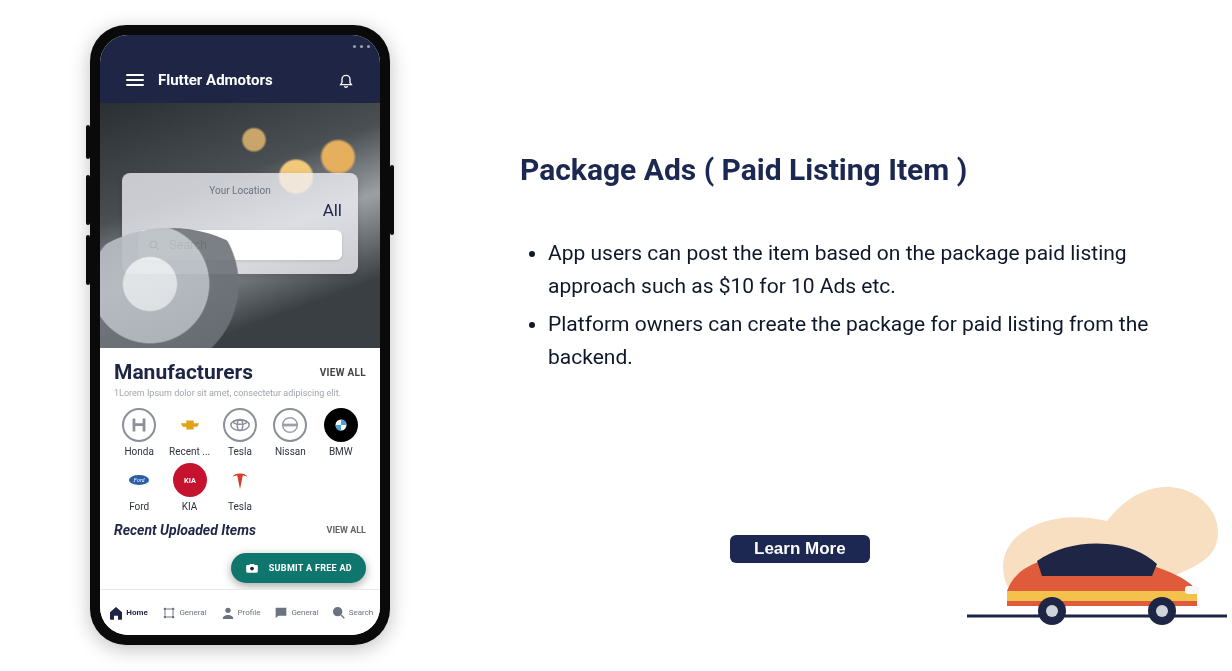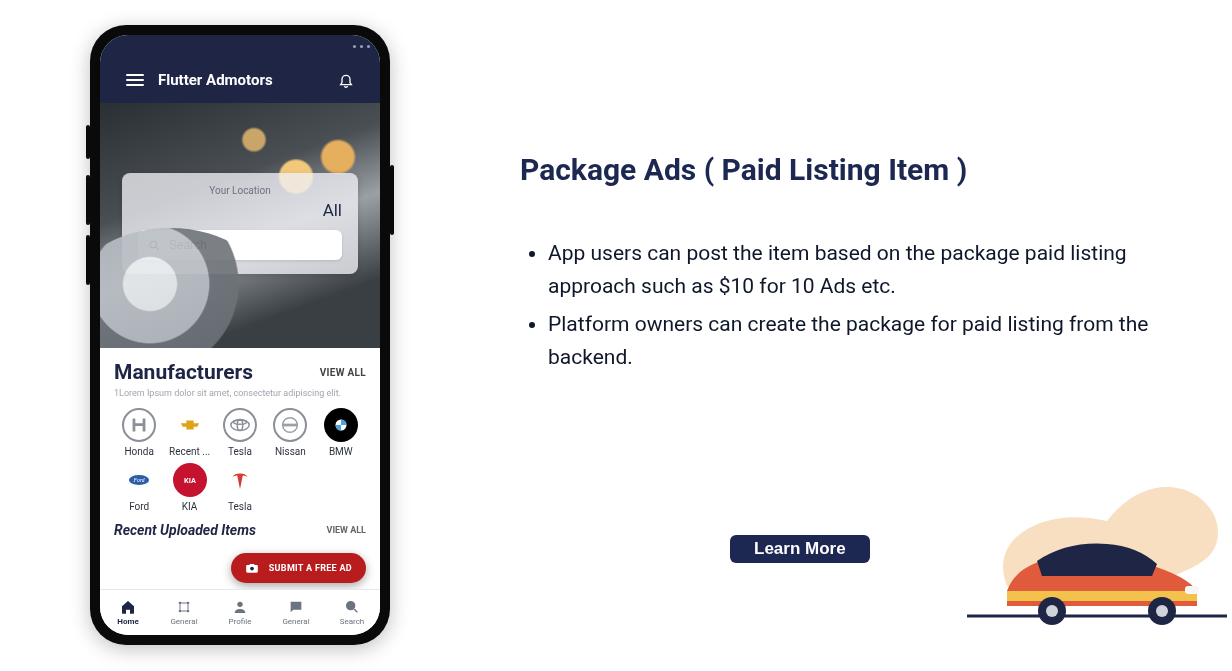--- a/index.html
+++ b/index.html
@@ -160,36 +160,36 @@
   .mf .logo svg{ width:22px;height:22px;}
   .mf .name { font-size:10px; color:#2e3340; text-align:center; max-width:60px; white-space:nowrap; overflow:hidden; text-overflow:ellipsis;}
   .second-sec { margin-top:10px; display:flex; align-items:center; justify-content:space-between;}
   .second-sec h3 { font-size:14px; font-weight:700; color:#1f2544;font-style:italic;}
   .second-sec .va2 { font-size:9px; color:#666; font-weight:700;}
 
   
   .fab {
     position:absolute;
     right:14px; bottom:52px;
-    background:#b91c1c; color:#fff;
+    background:#0f766e; color:#fff;
     border-radius:22px;
     display:flex; align-items:center; gap:10px;
     padding:8px 14px;
     font-size:9px; font-weight:700; letter-spacing:.3px;
     box-shadow:0 3px 10px rgba(0,0,0,.35);
     cursor:pointer;
   }
 
   
   .bottom-nav {
     position:absolute; bottom:0; left:0; right:0; height:46px;
     background:#fff; border-top:1px solid #e6e8ec;
     display:flex;
   }
-  .bn-item { flex:1; display:flex; flex-direction:column; align-items:center; justify-content:center; gap:2px; cursor:pointer;}
+  .bn-item { flex:1; display:flex; align-items:center; justify-content:center; gap:2px; cursor:pointer;}
   .bn-item svg{ width:16px;height:16px; fill:#6b7280;}
   .bn-item.active svg{ fill:#1f2544;}
   .bn-item .lbl{ font-size:8px; color:#6b7280;}
   .bn-item.active .lbl{ color:#1f2544; font-weight:700;}
 
 </style>
 </head>
 <body>
 
 <div class="right-pane">

